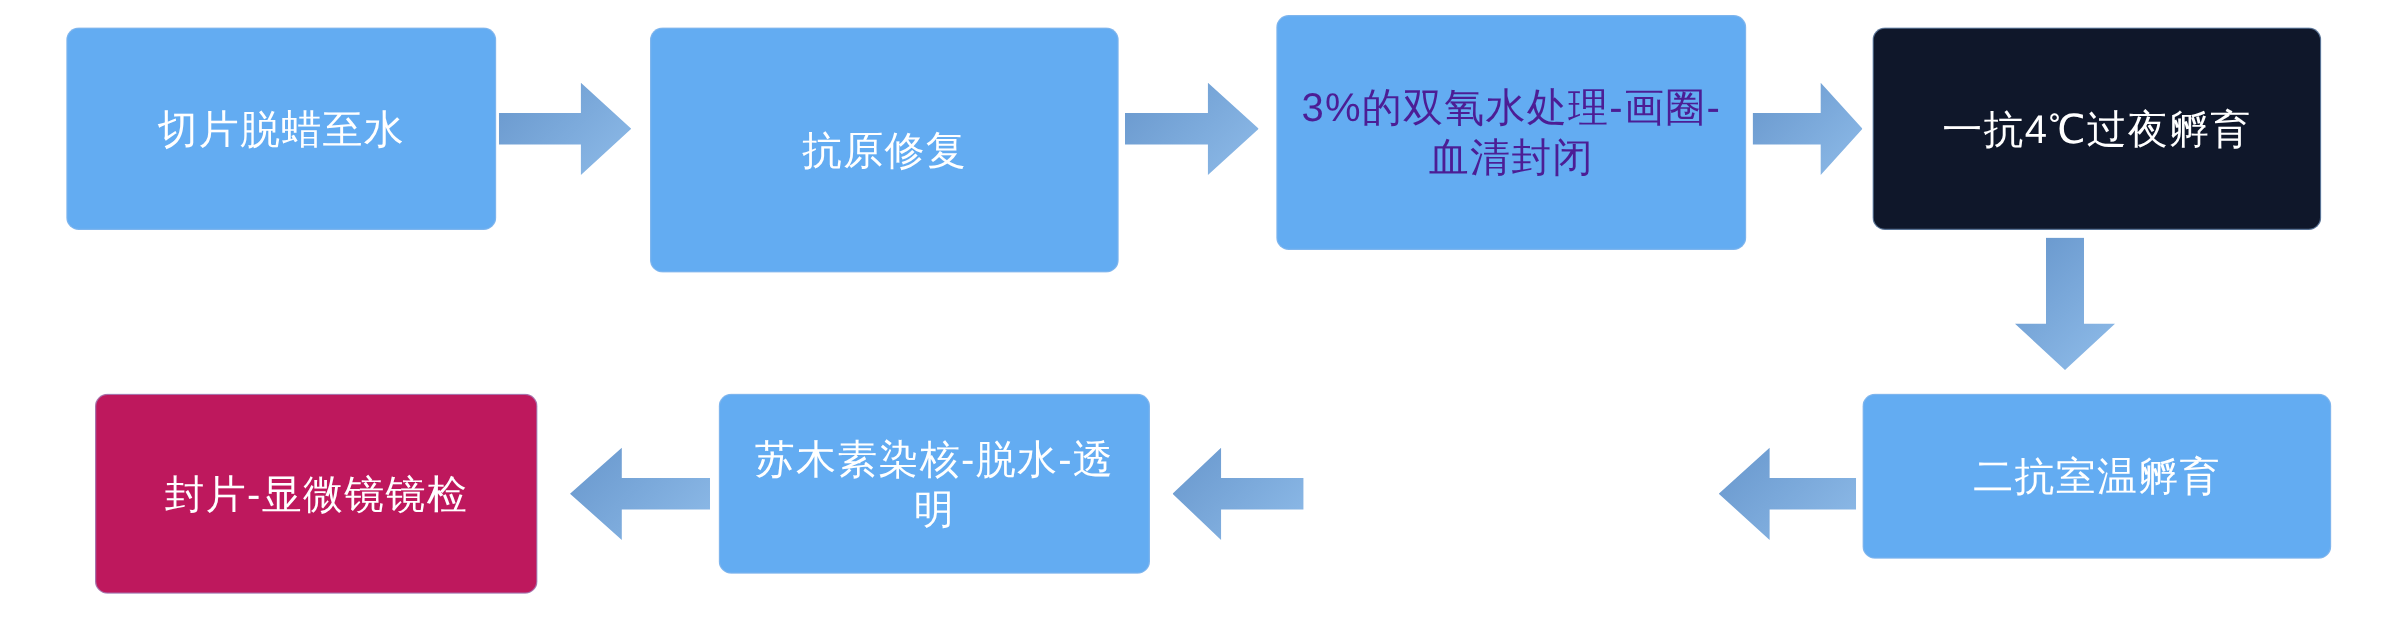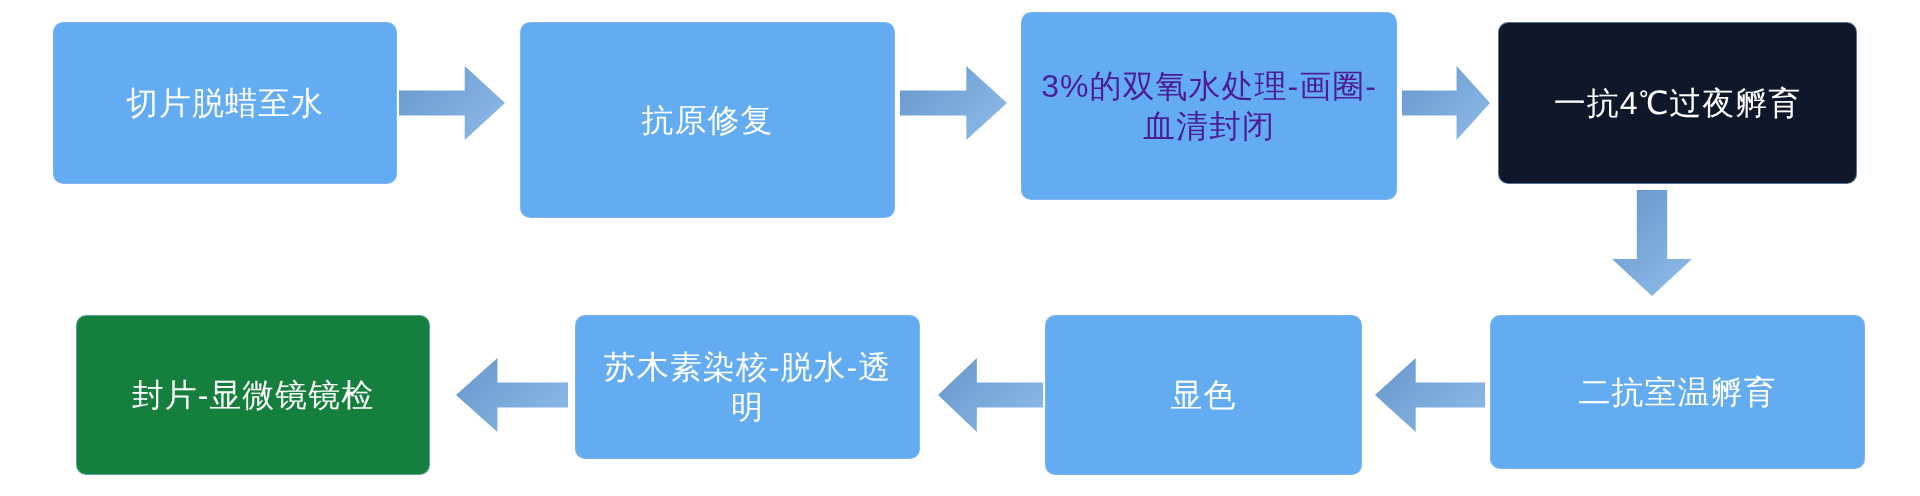--- a/index.html
+++ b/index.html
@@ -72,36 +72,33 @@
   </div>
 
   <div class="arrow arrow-right" style="left: 1402px; top: 58px; width: 88px; height: 90px; background: linear-gradient(135deg, rgb(102, 149, 203) 0%, rgb(144, 189, 234) 100%);"></div>
 
   <div class="flow-box" style="left: 1498px; top: 22px; width: 359px; height: 162px; background: #0f172a; color: rgb(255, 255, 255);">
     <span class="box-label">一抗4℃过夜孵育</span>
   </div>
 
   <div class="arrow arrow-down" style="left: 1612px; top: 190px; width: 80px; height: 106px; background: linear-gradient(135deg, rgb(102, 149, 203) 0%, rgb(144, 189, 234) 100%);"></div>
 
-  <div class="flow-box" style="left: 1490px; top: 315px; width: 375px; height: 154px; background: rgb(99, 172, 242); color: rgb(255, 255, 255); text-align: center;">
+  <div class="flow-box" style="left: 1490px; top: 315px; width: 375px; height: 132px; background: rgb(99, 172, 242); color: rgb(255, 255, 255); text-align: center;">
     <span class="box-label">二抗室温孵育</span>
   </div>
 
   <div class="arrow arrow-left" style="left: 1375px; top: 350px; width: 110px; height: 90px; background: linear-gradient(135deg, rgb(102, 149, 203) 0%, rgb(144, 189, 234) 100%);"></div>
 
-  <div class="flow-box" style="left: 1045px; top: 315px; width: 317px; height: 160px; background: rgb(99, 172, 242); color: rgb(255, 255, 255);">
-    <span class="box-label">显色</span>
-  </div>
 
   <div class="arrow arrow-left" style="left: 938px; top: 350px; width: 105px; height: 90px; background: linear-gradient(135deg, rgb(102, 149, 203) 0%, rgb(144, 189, 234) 100%);"></div>
 
   <div class="flow-box" style="left: 575px; top: 315px; width: 345px; height: 144px; background: rgb(99, 172, 242); color: rgb(255, 255, 255);">
     <span class="box-label">苏木素染核-脱水-透
 明</span>
   </div>
 
   <div class="arrow arrow-left" style="left: 456px; top: 350px; width: 112px; height: 90px; background: linear-gradient(135deg, rgb(102, 149, 203) 0%, rgb(144, 189, 234) 100%);"></div>
 
-  <div class="flow-box" style="left: 76px; top: 315px; width: 354px; height: 160px; background: #15803d; color: rgb(255, 255, 255);">
+  <div class="flow-box" style="left: 76px; top: 315px; width: 354px; height: 160px; background: #be185d; color: rgb(255, 255, 255);">
     <span class="box-label">封片-显微镜镜检</span>
   </div>
 
 </div>
 
 </body></html>

